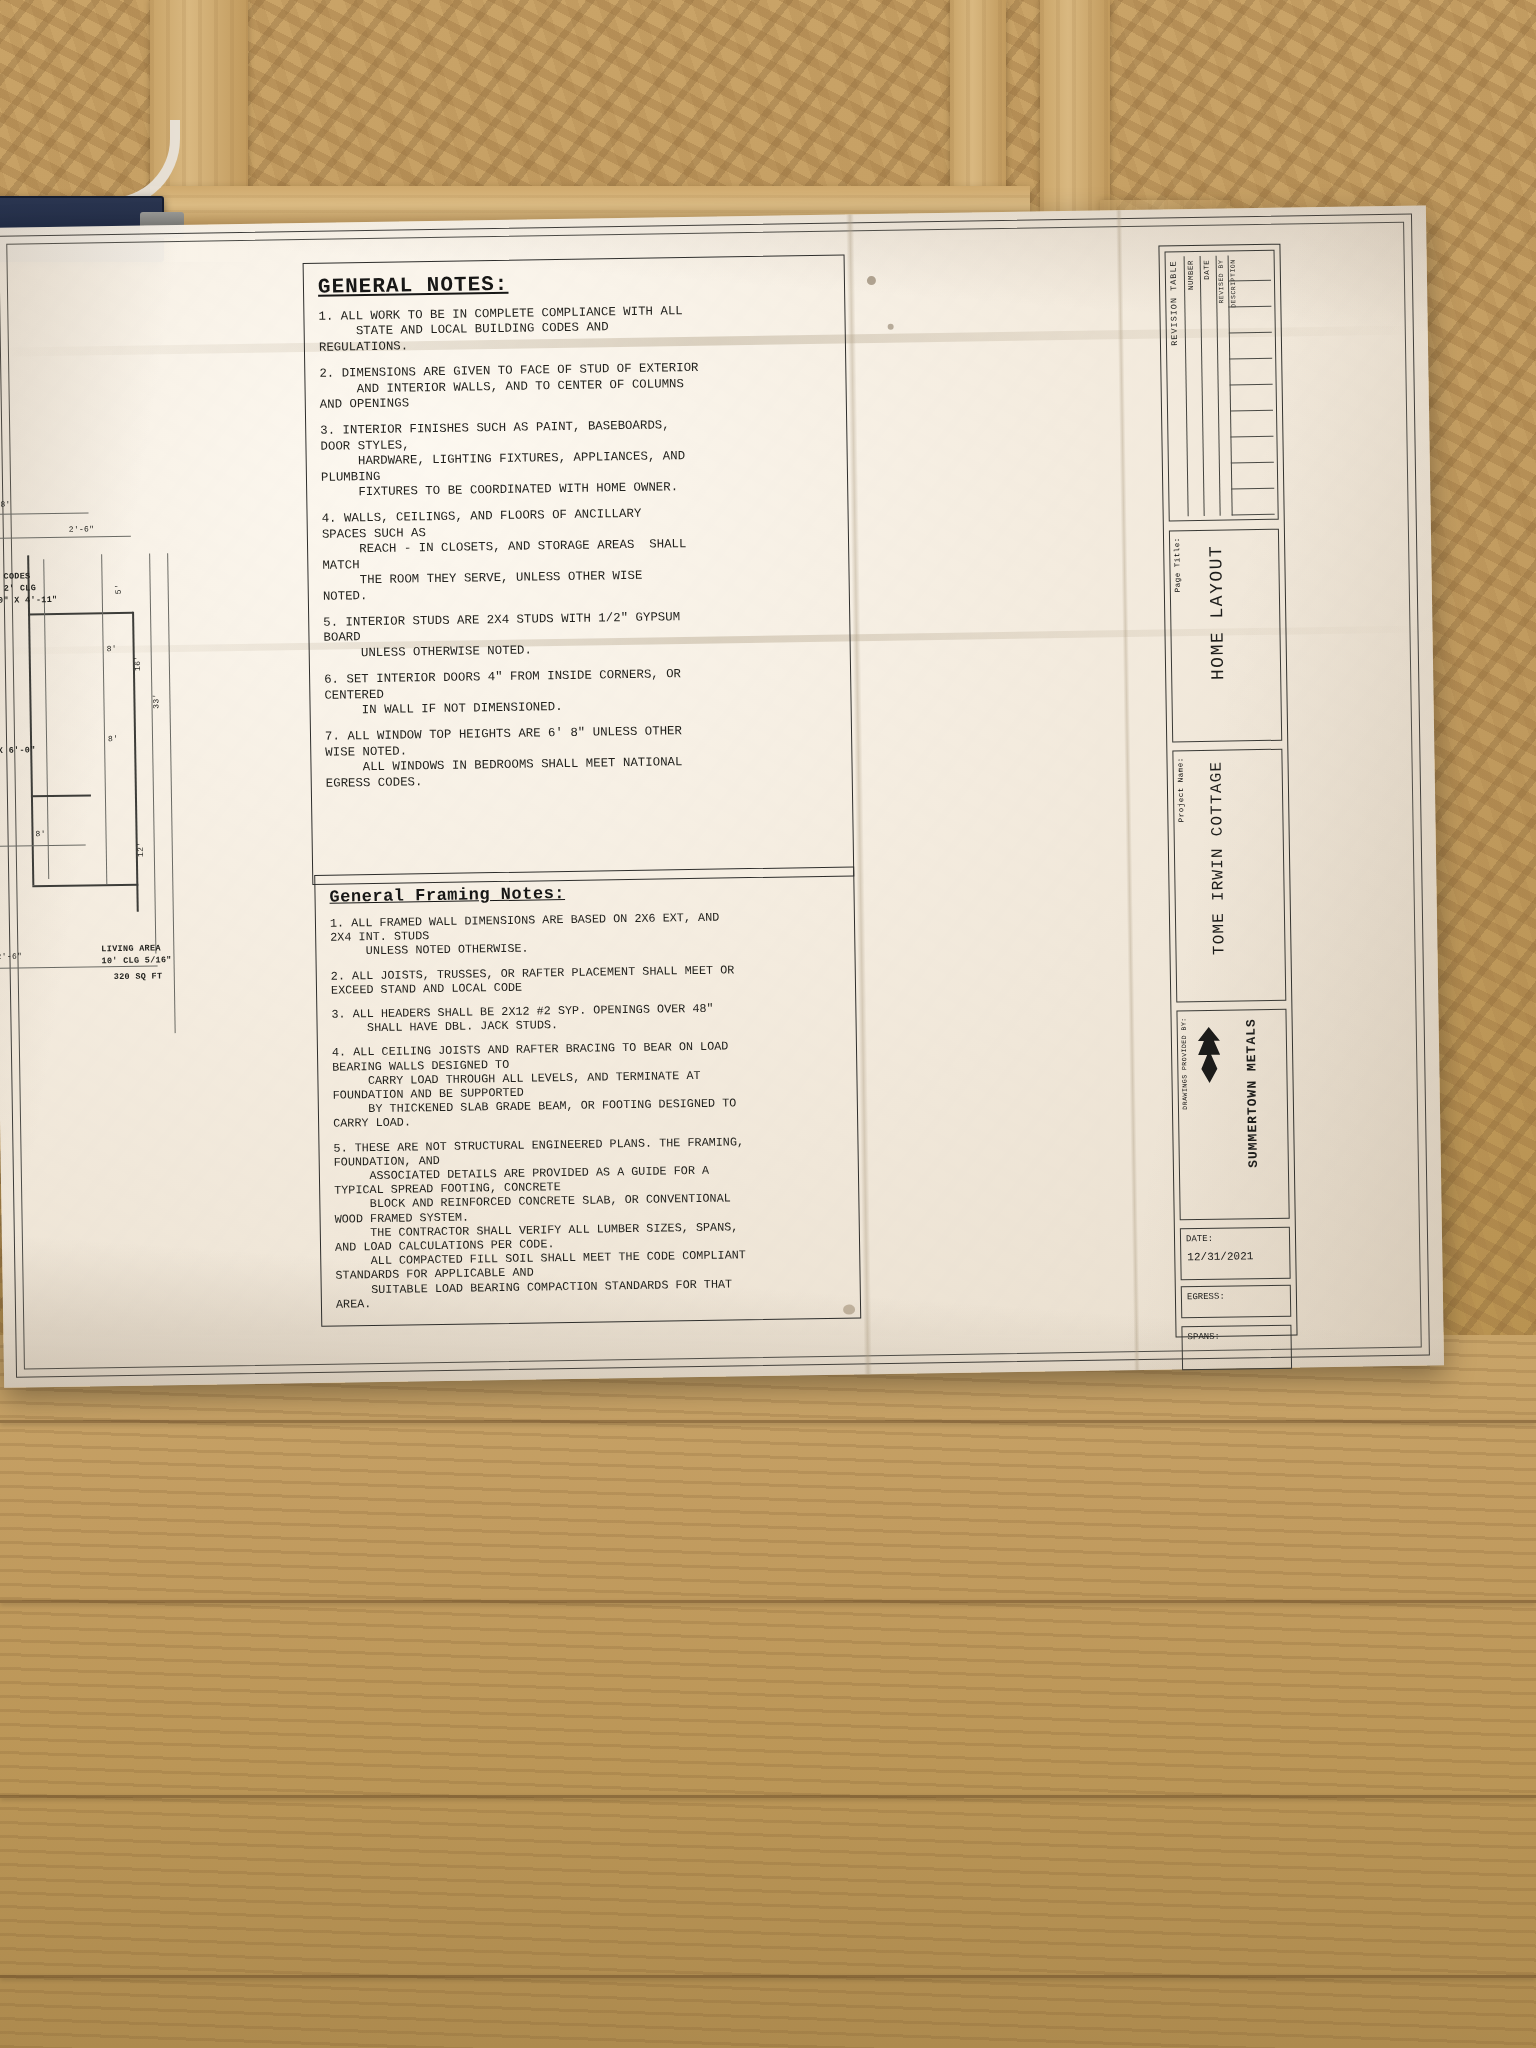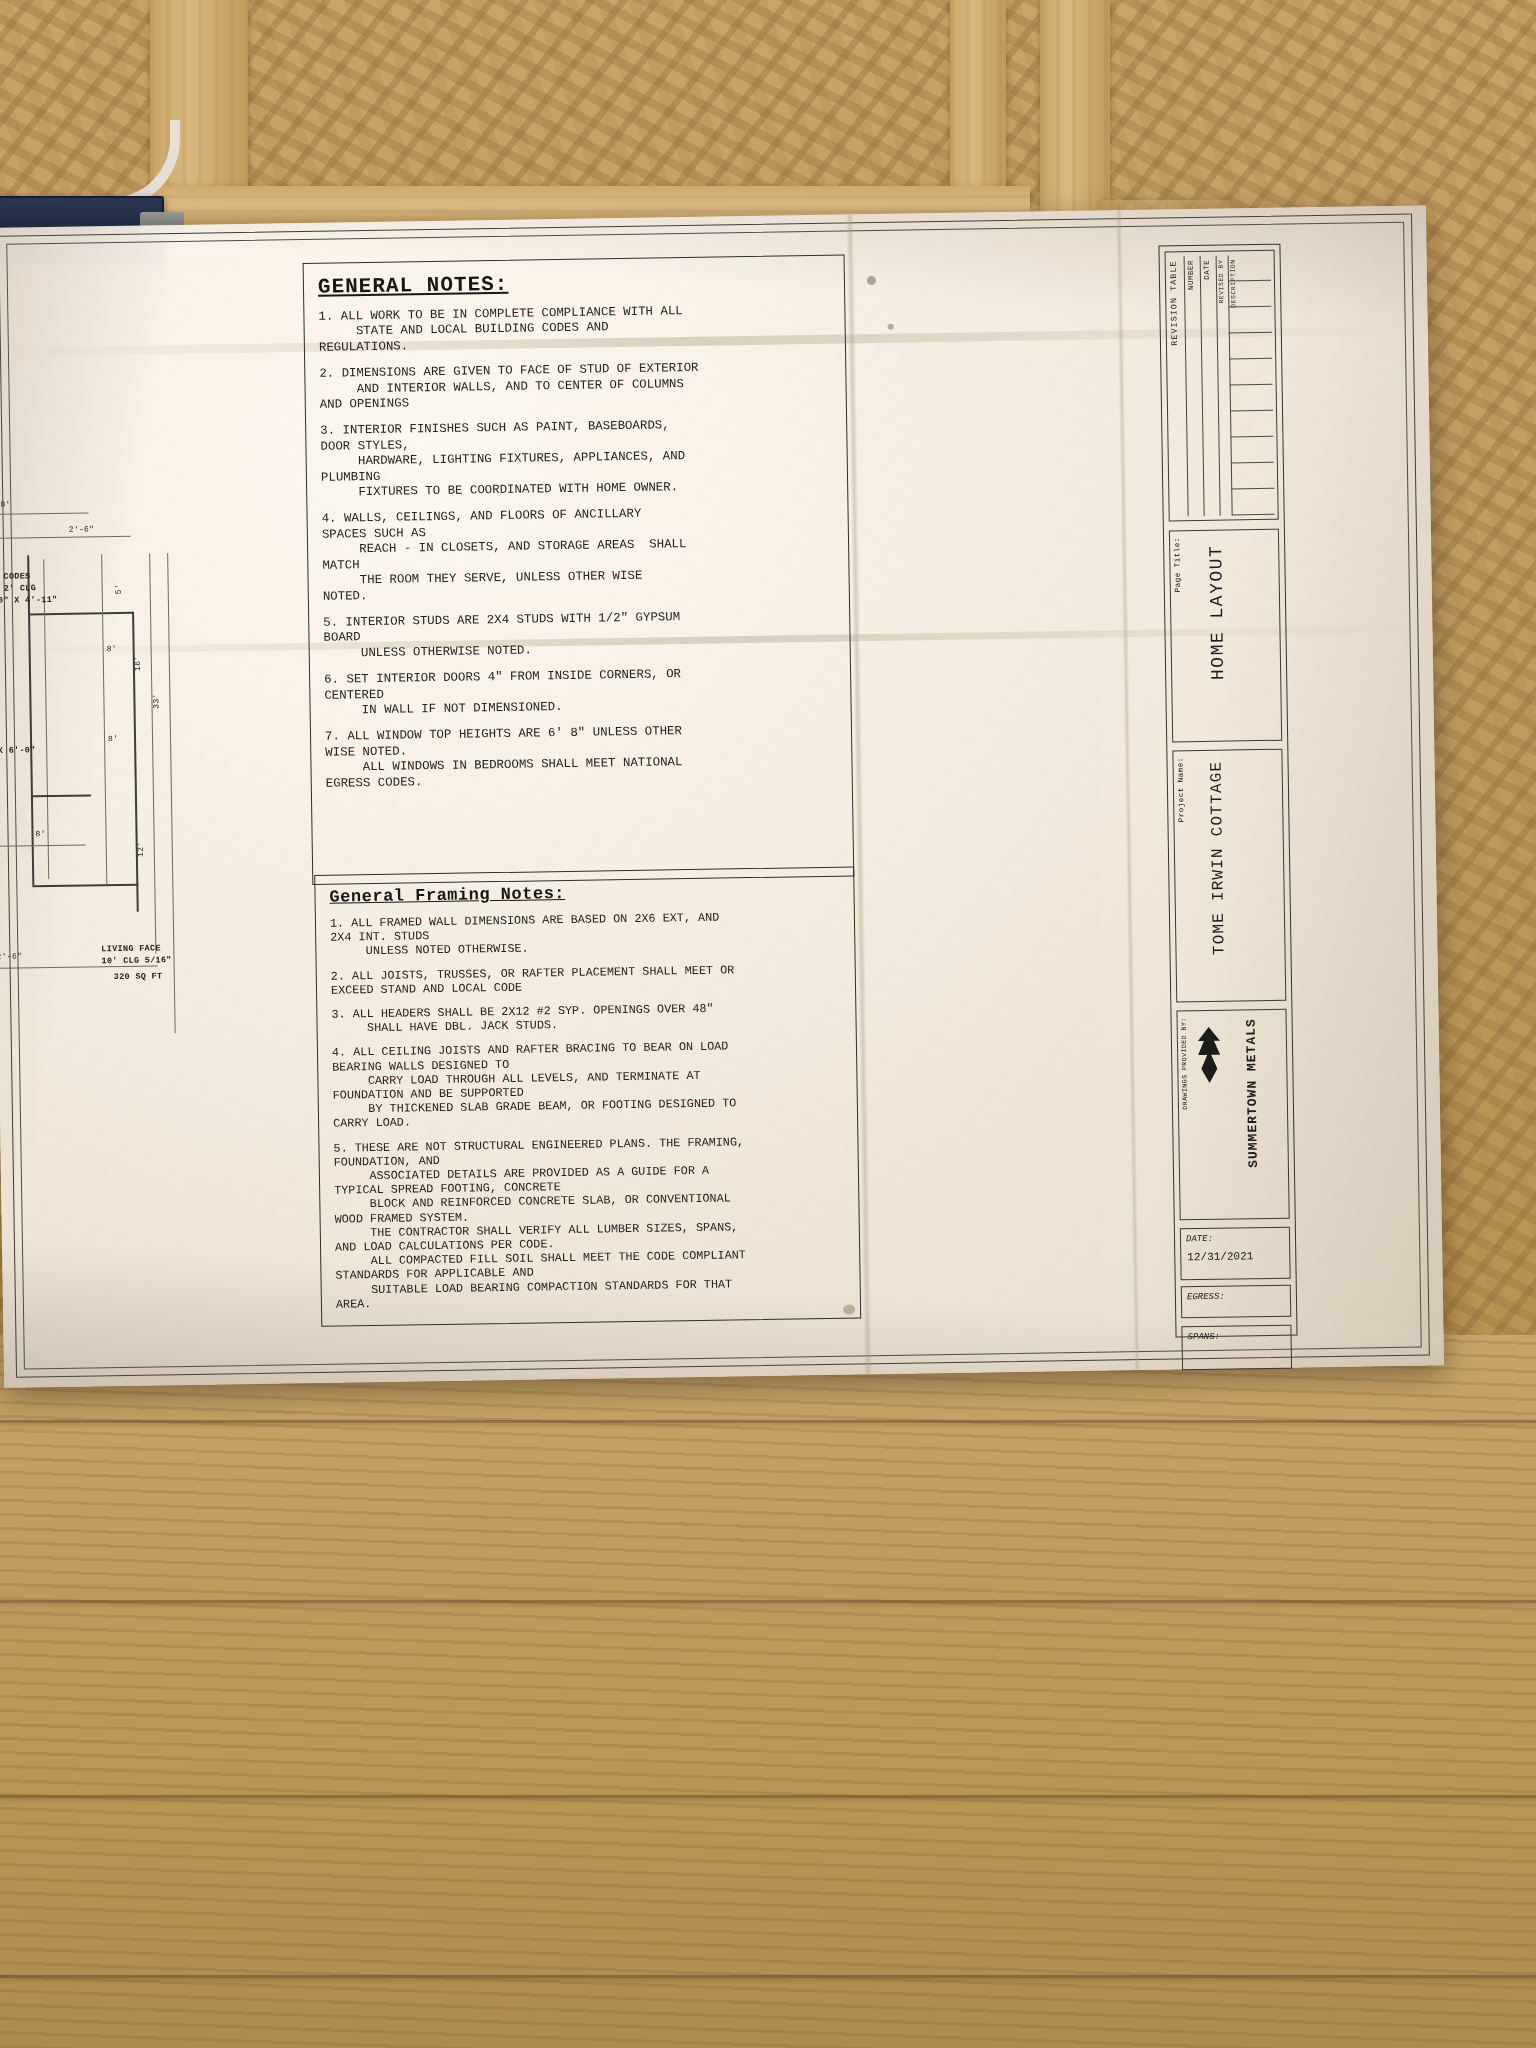--- a/index.html
+++ b/index.html
@@ -190,21 +190,20 @@
   #drawings-cell { left: 5px; top: 764px; width: 110px; height: 210px; }
   #date-cell { left: 5px; top: 982px; width: 110px; height: 52px; }
   #scale-cell { left: 5px; top: 1040px; width: 110px; height: 32px; }
   #sheet-cell { left: 5px; top: 1080px; width: 110px; height: 44px; }
 
   .cell-label {
     position: absolute;
     left: 5px; top: 5px;
     font-size: 9px;
     color: #242422;
-    font-style: italic;
   }
   .cell-value-h {
     position: absolute;
     left: 6px; top: 22px;
     font-size: 11px;
     color: #1b1b19;
   }
   .tb-mini-label {
     position: absolute;
     left: 3px; top: 6px;
@@ -431,19 +430,19 @@
       <div class="pl-txt" style="left:124px; top:150px;">8'</div>
       <div class="pl-txt rot" style="left:150px; top:162px;">16'</div>
       <div class="pl-txt rot" style="left:168px; top:200px;">33'</div>
       <div class="pl-txt rot" style="left:132px; top:90px;">5'</div>
       <div class="pl-txt" style="left:124px; top:240px;">8'</div>
       <div class="pl-txt b" style="left:0px; top:238px;">CLG</div>
       <div class="pl-txt b" style="left:-8px; top:250px;">-0" X 6'-0"</div>
       <div class="pl-txt rot" style="left:150px; top:348px;">12'</div>
       <div class="pl-txt" style="left:50px; top:334px;">8'</div>
       <div class="pl-txt" style="left:4px; top:456px;">12'-6"</div>
-      <div class="pl-txt b" style="left:114px; top:450px;">LIVING FACE</div>
+      <div class="pl-txt b" style="left:114px; top:450px;">LIVING AREA</div>
       <div class="pl-txt b" style="left:114px; top:462px;">10' CLG 5/16"</div>
       <div class="pl-txt b" style="left:126px; top:478px;">320 SQ FT</div>
     </div>
 
   </div>
 </div>
 
 </body></html>

